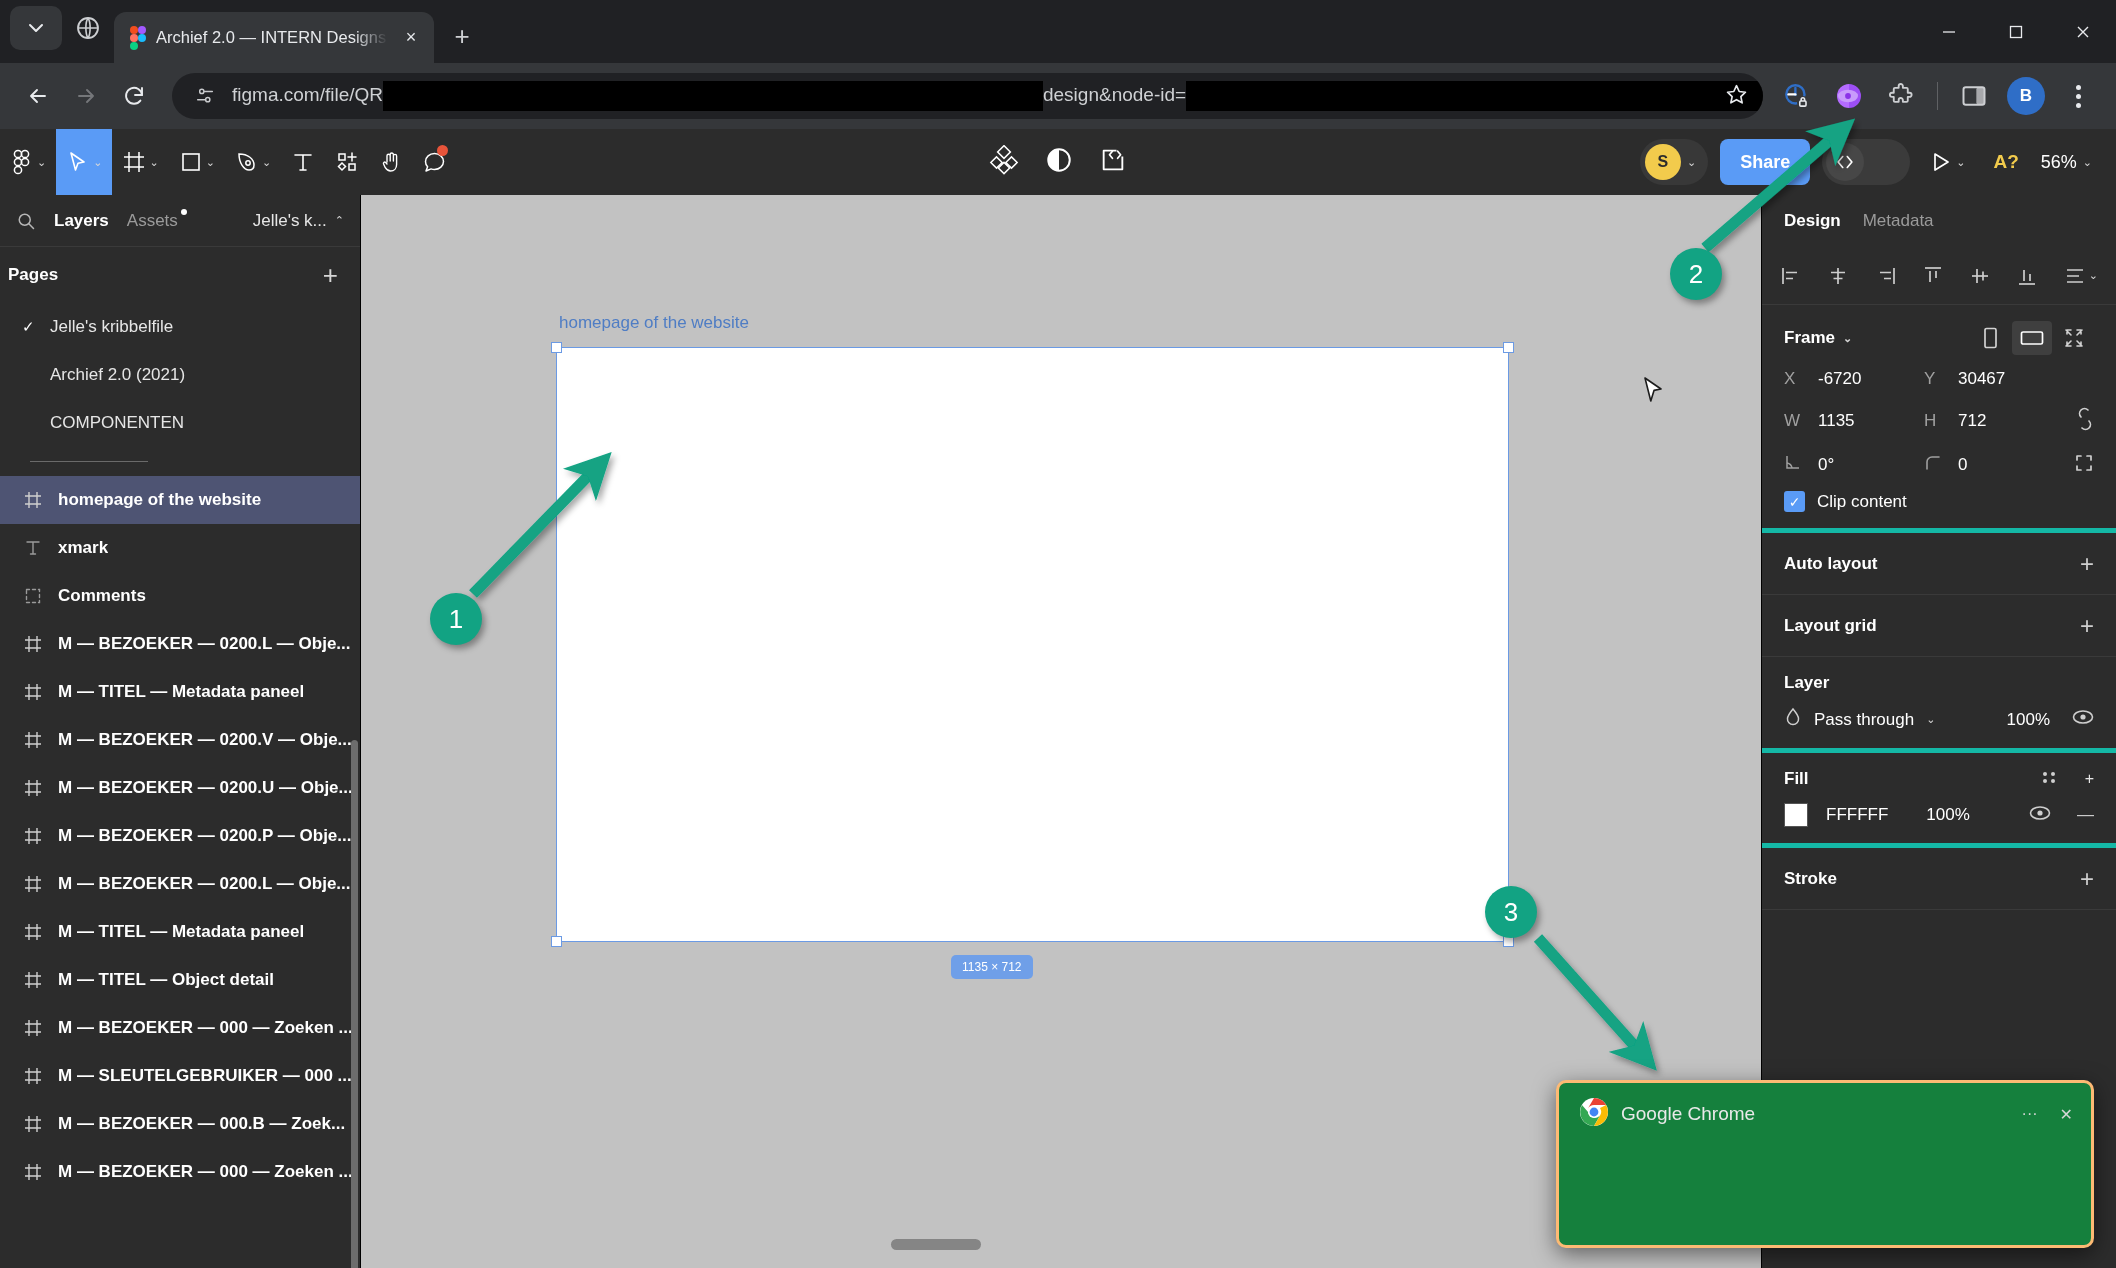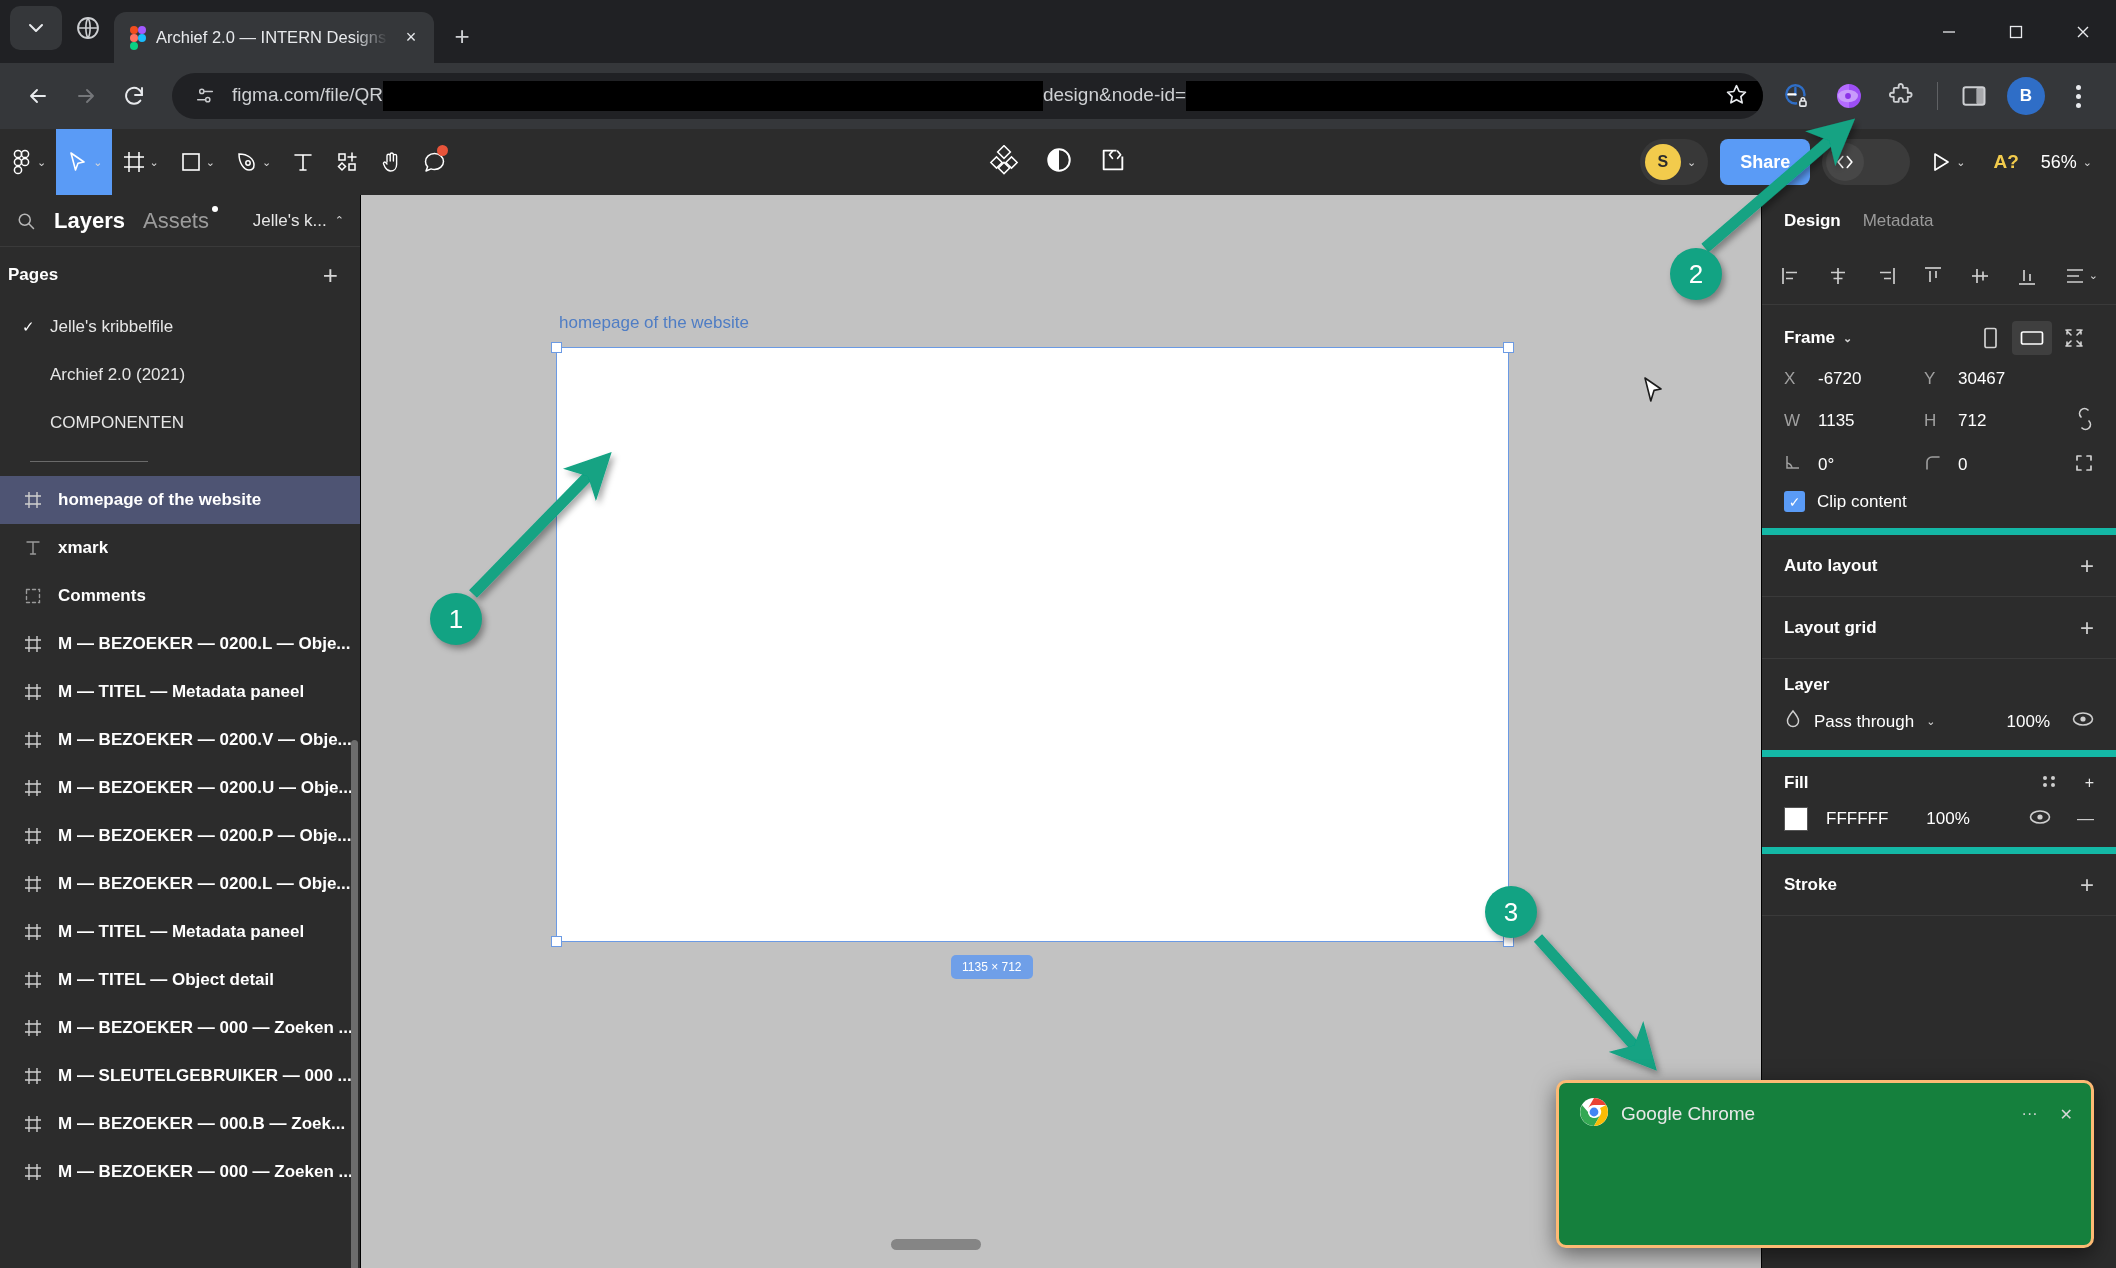--- a/index.html
+++ b/index.html
@@ -148,21 +148,21 @@
 
   
   .left-panel {
     position: absolute; left: 0; top: 195px; width: 361px; bottom: 0;
     background: #2c2c2c; border-right: 1px solid #000;
   }
   .lp-tabs {
     height: 52px; display: flex; align-items: center; gap: 18px;
     padding: 0 16px; border-bottom: 1px solid #3a3a3a;
   }
-  .lp-tabs .t { color: #9b9b9b; font-size: 22px; position: relative; }
+  .lp-tabs .t { color: #9b9b9b; font-size: 17px; position: relative; }
   .lp-tabs .t.active { color: #fff; font-weight: 600; }
   .assets-dot { position: absolute; right: -9px; top: -2px; width: 6px; height: 6px; border-radius: 50%; background: #fff; }
   .lp-file { color: #e6e6e6; font-size: 17px; margin-left: auto; display: flex; align-items: center; gap: 8px; }
   .pages-hdr {
     height: 56px; display: flex; align-items: center; justify-content: space-between;
     padding: 0 22px 0 8px;
   }
   .pages-hdr .lbl { color: #fff; font-size: 17px; font-weight: 600; }
   .pages-hdr .plus { color: #d6d6d6; font-size: 26px; font-weight: 300; }
   .page-item {
@@ -223,21 +223,21 @@
     color: #e6e6e6;
   }
   .rp-tabs { height: 52px; display: flex; align-items: center; gap: 22px; padding: 0 22px; }
   .rp-tabs .t { font-size: 17px; color: #9b9b9b; }
   .rp-tabs .t.active { color: #fff; font-weight: 600; }
   .align-row {
     height: 58px; display: flex; align-items: center; justify-content: space-between;
     padding: 0 18px; border-bottom: 1px solid #3a3a3a;
   }
   .align-row .ic { color: #cdcdcd; display: flex; align-items: center; gap: 3px; }
-  .sec { padding: 16px 22px; border-bottom: 7px solid #14b8a6; }
+  .sec { padding: 16px 22px; border-bottom: 5px solid #14b8a6; }
   .sec-hdr { display: flex; align-items: center; justify-content: space-between; margin-bottom: 14px; }
   .sec-title { font-size: 17px; font-weight: 600; color: #fff; display: flex; align-items: center; gap: 8px; }
   .seg-group { display: flex; gap: 2px; align-items: center; }
   .seg {
     width: 40px; height: 34px; border-radius: 4px;
     display: flex; align-items: center; justify-content: center; color: #d2d2d2;
   }
   .seg.on { background: #3f3f3f; }
   .prop-row { display: flex; align-items: center; margin-bottom: 18px; }
   .prop-cell { display: flex; align-items: center; gap: 14px; width: 140px; }

